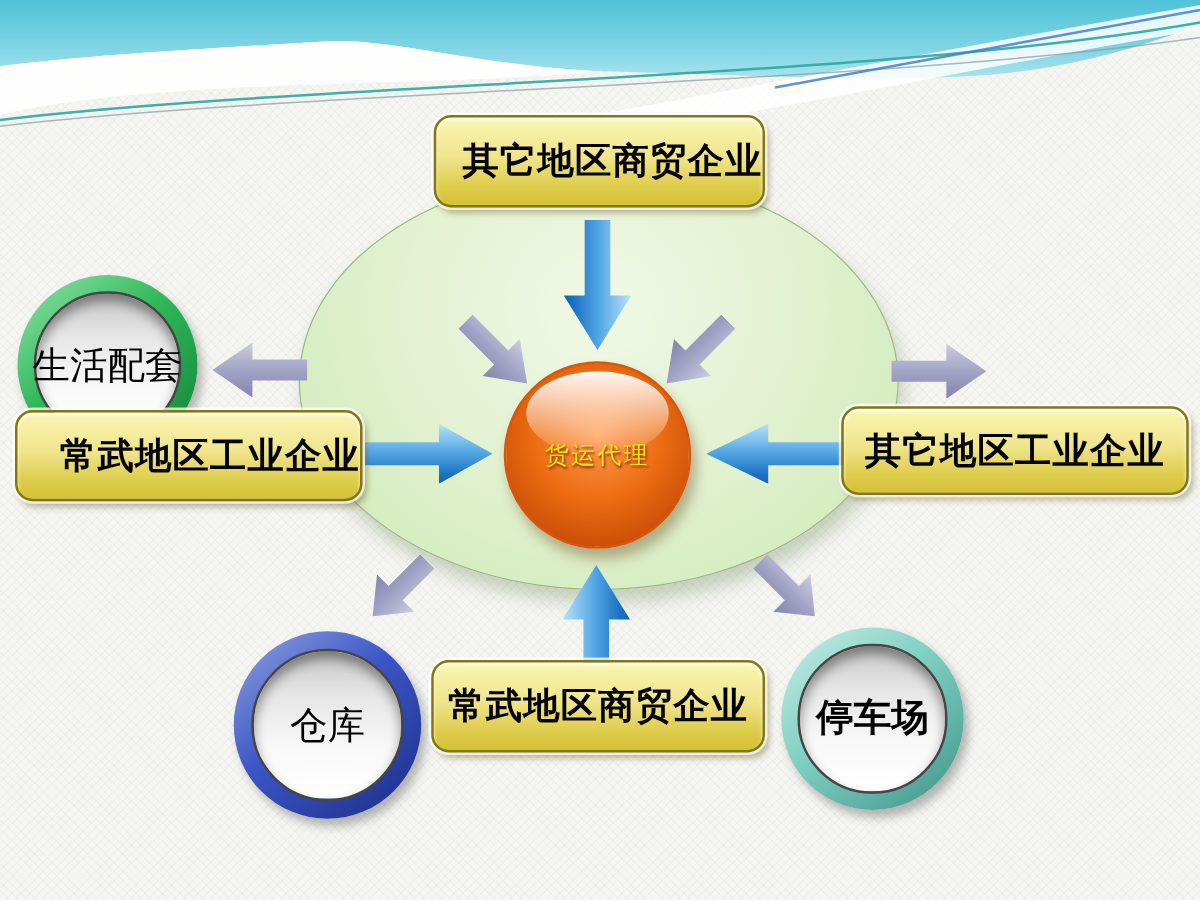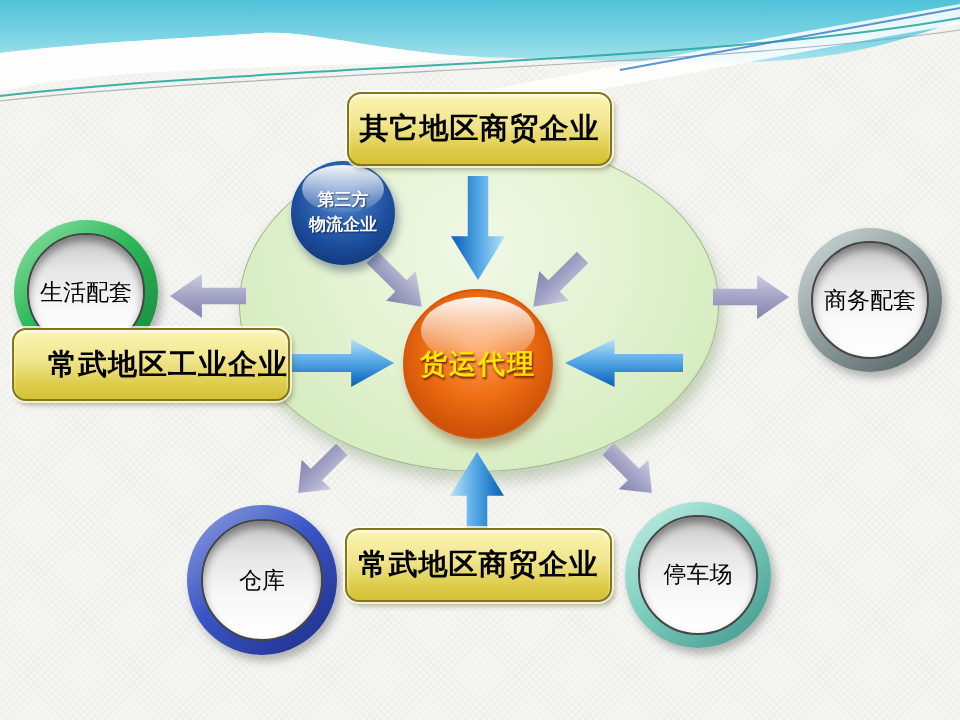--- a/index.html
+++ b/index.html
@@ -44,66 +44,66 @@
   
   .ybox{
     position:absolute;z-index:5;
     border-radius:14px;
     background:linear-gradient(180deg,#faf5b2 0%,#f0e48c 45%,#decd4c 78%,#d4c136 100%);
     border:2px solid #847713;
     box-shadow:0 0 0 2px rgba(255,255,255,0.75), 3px 4px 5px rgba(110,100,40,0.45), inset 0 2px 3px rgba(255,255,255,0.85);
     display:flex;align-items:center;justify-content:center;
     font-weight:bold;font-size:29px;color:#000;letter-spacing:1px;white-space:nowrap;
   }
-  .ybox-top   {left:347px;top:92px; width:261px;height:70px;}
+  .ybox-top   {left:347px;top:92px; width:261px;height:70px;justify-content:flex-end;}
   .ybox-left  {left:12px; top:328px;width:274px;height:69px;justify-content:flex-end;}
   .ybox-right {left:673px;top:325px;width:274px;height:67px;}
   .ybox-bottom{left:345px;top:528px;width:263px;height:70px;}
   
   .sat{
     position:absolute;z-index:4;border-radius:50%;
     box-shadow:4px 6px 8px rgba(60,60,60,0.35);
     display:flex;align-items:center;justify-content:center;
   }
   .sat-inner{
     width:79%;height:79%;border-radius:50%;
     background:linear-gradient(180deg,#c6c6c6 0%,#e6e6e6 30%,#f8f8f8 65%,#ffffff 100%);
     border:2px solid #454545;
     box-shadow:inset 0 6px 9px rgba(0,0,0,0.4);
     display:flex;align-items:center;justify-content:center;
   }
-  .sat-label{font-size:23px;color:#000;white-space:nowrap;}
+  .sat-label{font-size:30px;color:#000;white-space:nowrap;}
   .sat-green {left:14px; top:220px;width:144px;height:144px;
     background:linear-gradient(140deg,#93e4ac 0%,#2db757 45%,#14823a 100%);}
   .sat-gray  {left:798px;top:228px;width:144px;height:144px;
     background:linear-gradient(140deg,#d4dcdc 0%,#93a1a1 45%,#4e5c5e 100%);}
   .sat-blue  {left:187px;top:505px;width:150px;height:150px;
     background:linear-gradient(140deg,#93a3e0 0%,#3a55c5 45%,#1c2d86 100%);text-align:center;}
   .sat-teal  {left:625px;top:502px;width:146px;height:146px;
-    background:linear-gradient(140deg,#c8efe6 0%,#7ecfc0 45%,#3f9488 100%);}
+    background:linear-gradient(140deg,#c8efe6 0%,#7ecfc0 45%,#3f9488 100%);font-weight:bold;}
   
   .sphere{
     position:absolute;border-radius:50%;
     display:flex;align-items:center;justify-content:center;
     text-align:center;
   }
   .sphere .shine{
     position:absolute;left:11%;top:4%;width:78%;height:46%;
     border-radius:50%;
     background:linear-gradient(180deg,rgba(255,255,255,0.95) 0%,rgba(255,255,255,0.05) 100%);
     pointer-events:none;
   }
   .sphere-center{
     left:403px;top:289px;width:146px;height:146px;z-index:6;
     background:radial-gradient(circle at 50% 40%, #ff9a4d 0%, #ec6c12 45%, #c84c06 80%, #9e3a04 100%);
     border:2px solid #d8560c;
     box-shadow:4px 8px 10px rgba(90,40,0,0.35);
   }
   .sphere-center .sphere-label{
-    font-size:27px;font-weight:bold;color:#ffe400;letter-spacing:2px;
+    font-size:19px;font-weight:normal;color:#ffe400;letter-spacing:2px;
     text-shadow:1px 2px 2px rgba(90,20,0,0.85);z-index:1;white-space:nowrap;
   }
   .sphere-blue{
     left:291px;top:161px;width:104px;height:104px;z-index:4;
     background:radial-gradient(circle at 50% 35%, #4e85cc 0%, #1d4f9e 55%, #0a2a66 100%);
     box-shadow:3px 6px 8px rgba(20,40,80,0.4);
   }
   .sphere-teal{
     left:573px;top:166px;width:100px;height:100px;z-index:4;
     background:radial-gradient(circle at 50% 35%, #a9d4c9 0%, #558f82 55%, #23584e 100%);
@@ -147,51 +147,42 @@
   <div class="arrow purple a-purple-in-right"></div>
   <div class="arrow purple a-purple-out-bl"></div>
   <div class="arrow purple a-purple-out-br"></div>
 
   <div class="ybox ybox-top">
     <span>其它地区商贸企业</span>
   </div>
   <div class="ybox ybox-left">
     <span>常武地区工业企业</span>
   </div>
+  <div class="ybox ybox-right">
+    <span>其它地区工业企业</span>
+  </div>
   <div class="ybox ybox-bottom">
     <span>常武地区商贸企业</span>
   </div>
 
   <div class="sat sat-green">
     <div class="sat-inner">
       <span class="sat-label">生活配套</span>
-    </div>
-  </div>
-  <div class="sat sat-gray">
-    <div class="sat-inner">
-      <span class="sat-label">商务配套</span>
     </div>
   </div>
   <div class="sat sat-blue">
     <div class="sat-inner">
       <span class="sat-label">仓库</span>
     </div>
   </div>
   <div class="sat sat-teal">
     <div class="sat-inner">
       <span class="sat-label">停车场</span>
     </div>
   </div>
 
-  <div class="sphere sphere-blue">
-    <div class="shine"></div>
-    <div class="sphere-small-label">
-      <div>第三方</div>
-      <div>物流企业</div>
-    </div>
-  </div>
 
   <div class="sphere sphere-center">
     <div class="shine"></div>
     <span class="sphere-label">货运代理</span>
   </div>
 
 </div>
 
 </body></html>

